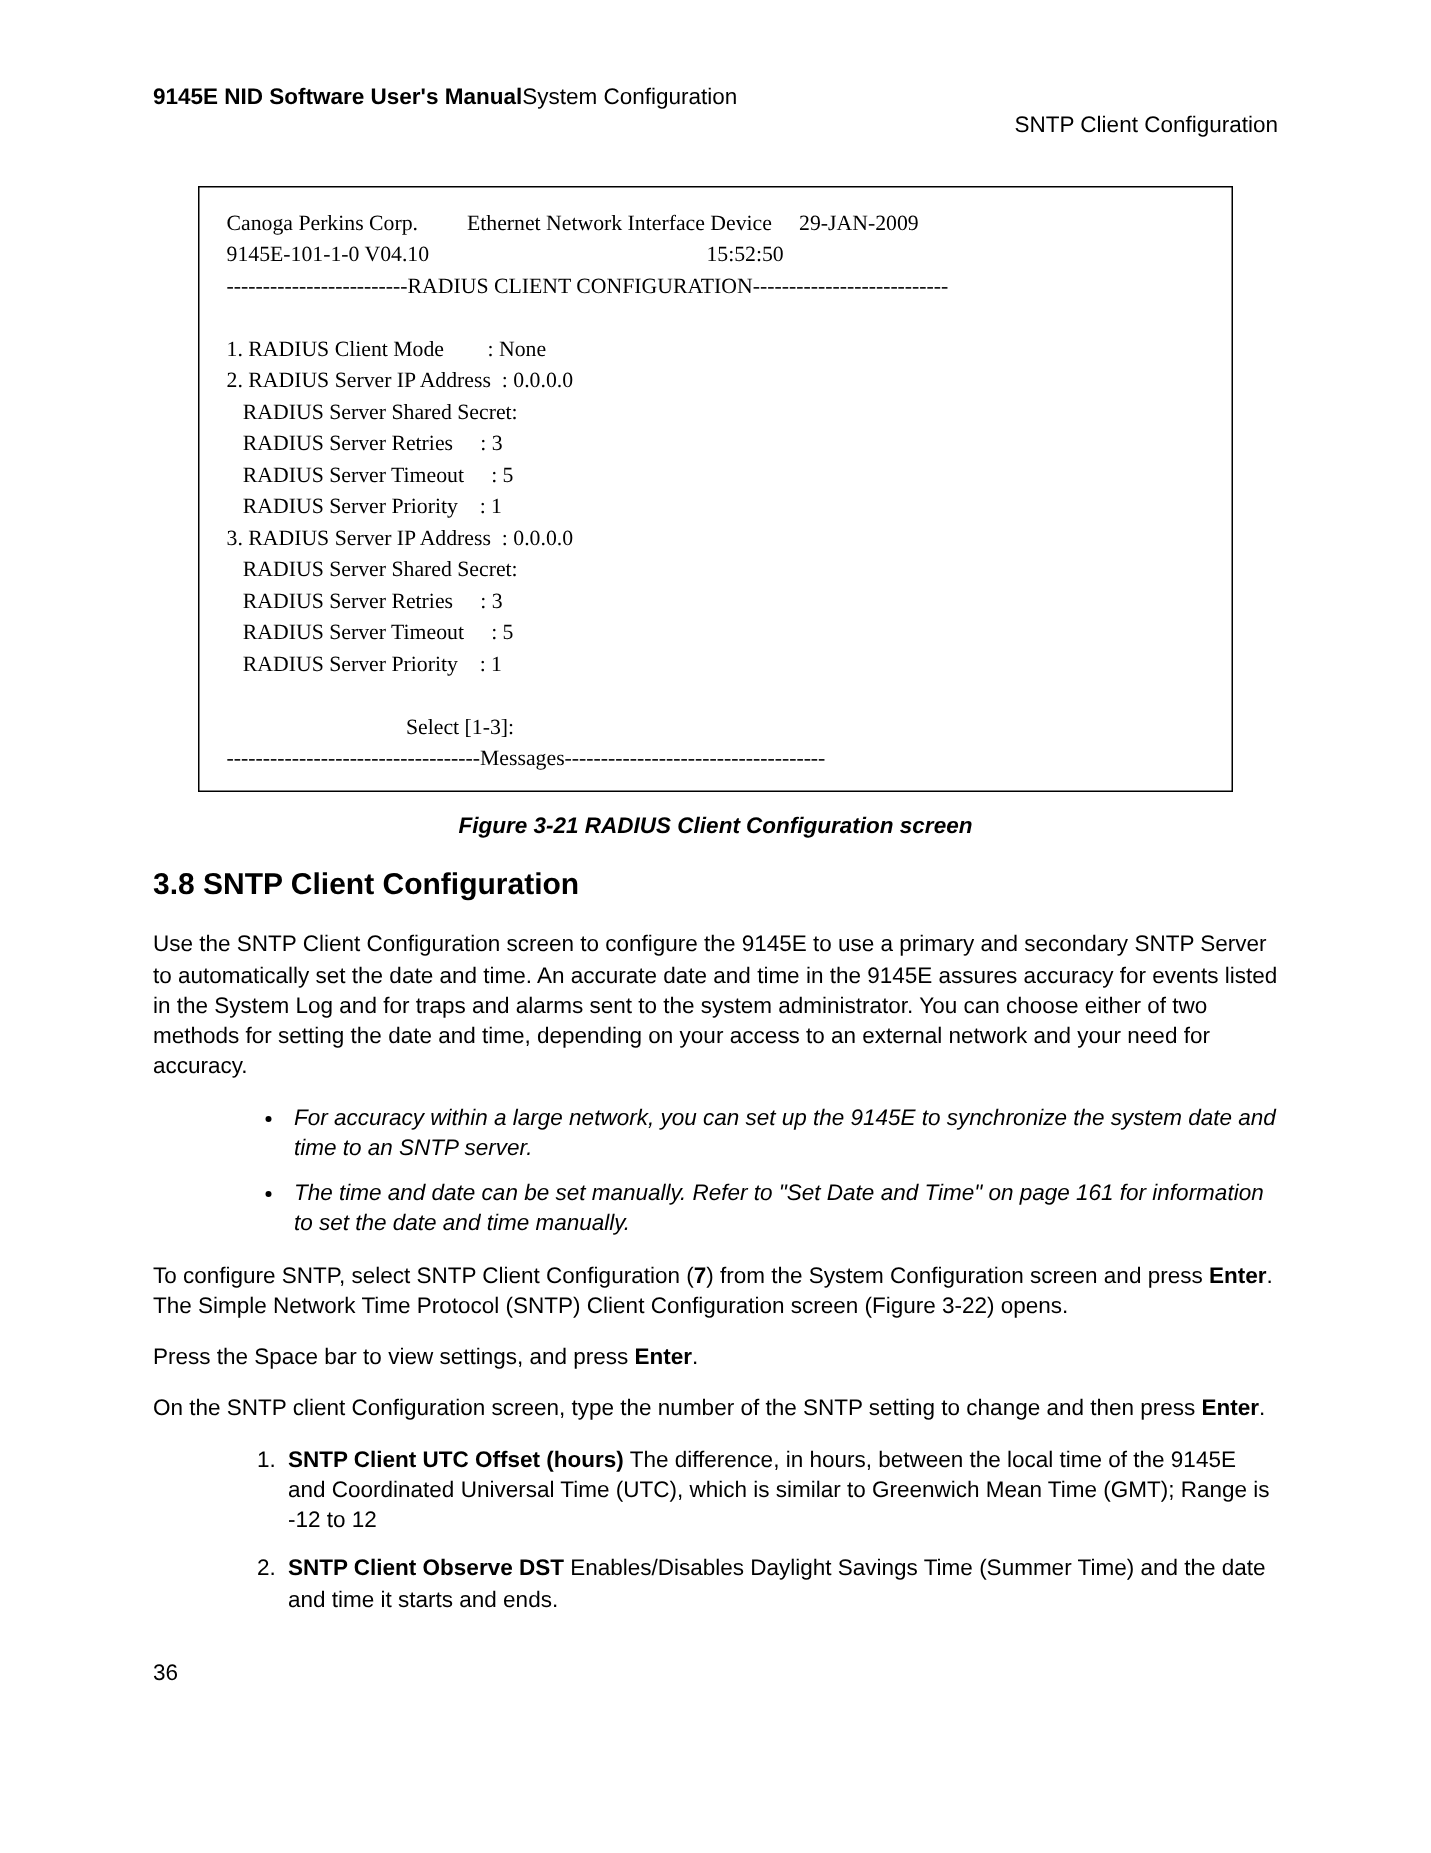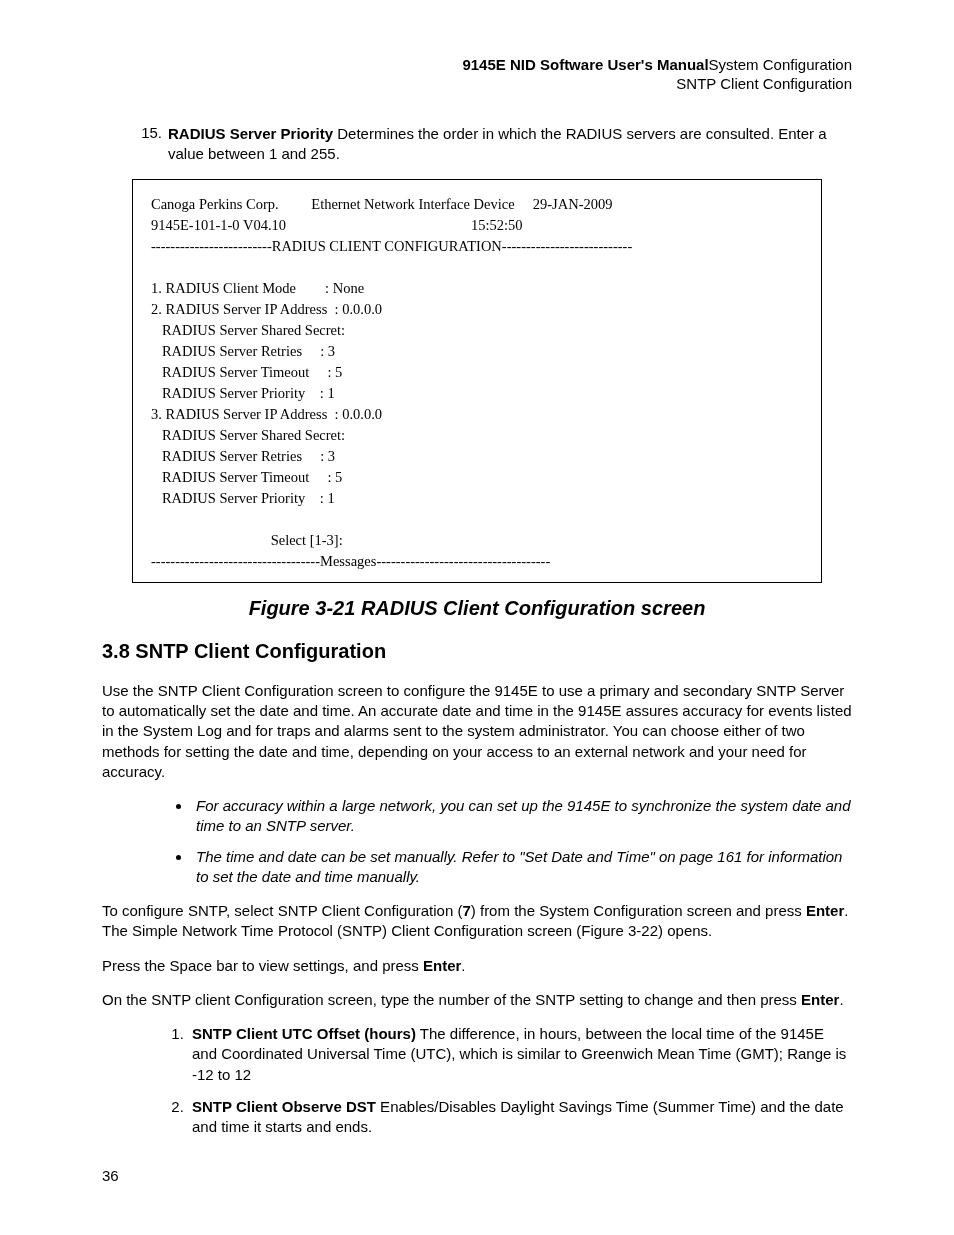--- a/index.html
+++ b/index.html
@@ -9,21 +9,21 @@
     font-family: Arial, Helvetica, sans-serif;
     font-size: 15px;
     color: #000;
     width: 954px;
   }
   .page {
     padding: 56px 102px 30px 102px;
   }
   .header-row {
     display: flex;
-    justify-content: flex-end;
+    justify-content: flex-start;
     margin-bottom: 2px;
   }
   .header-left {
     font-weight: bold;
   }
   .header-right {
     font-weight: normal;
     text-align: right;
   }
   .subheader {
@@ -50,21 +50,21 @@
     font-size: 14.5px;
     white-space: pre;
     line-height: 1.45;
     margin: 0 30px 14px 30px;
   }
   .fig-caption {
     text-align: center;
     font-weight: bold;
     font-style: italic;
     margin: 6px 0 20px 0;
-    font-size: 20px;
+    font-size: 15px;
   }
   h2.section {
     font-size: 20px;
     font-weight: bold;
     margin: 20px 0 18px 0;
   }
   p {
     margin: 0 0 14px 0;
     line-height: 1.35;
   }
@@ -98,26 +98,20 @@
 <body>
 
 <div class="page">
 
   <div class="header-row">
     <div class="header-left">9145E NID Software User's Manual</div>
     <div class="header-right">System Configuration</div>
   </div>
   <div class="subheader">SNTP Client Configuration</div>
 
-  <div class="list15">
-    <div class="num">15.</div>
-    <div class="txt">
-      <b>RADIUS Server Priority</b><span> Determines the order in which the RADIUS servers are consulted. Enter a value between 1 and 255.</span>
-    </div>
-  </div>
 
   <div class="terminal"><span><span>Canoga Perkins Corp.</span>         <span>Ethernet Network Interface Device</span>     <span>29-JAN-2009</span></span>
 <span><span>9145E-101-1-0 V04.10</span>                                                   <span>15:52:50</span></span>
 <span>-------------------------<span>RADIUS CLIENT CONFIGURATION</span>---------------------------</span>
 
 <span>1. RADIUS Client Mode        : None</span>
 <span>2. RADIUS Server IP Address  : 0.0.0.0</span>
 <span>   RADIUS Server Shared Secret:</span>
 <span>   RADIUS Server Retries     : 3</span>
 <span>   RADIUS Server Timeout     : 5</span>

